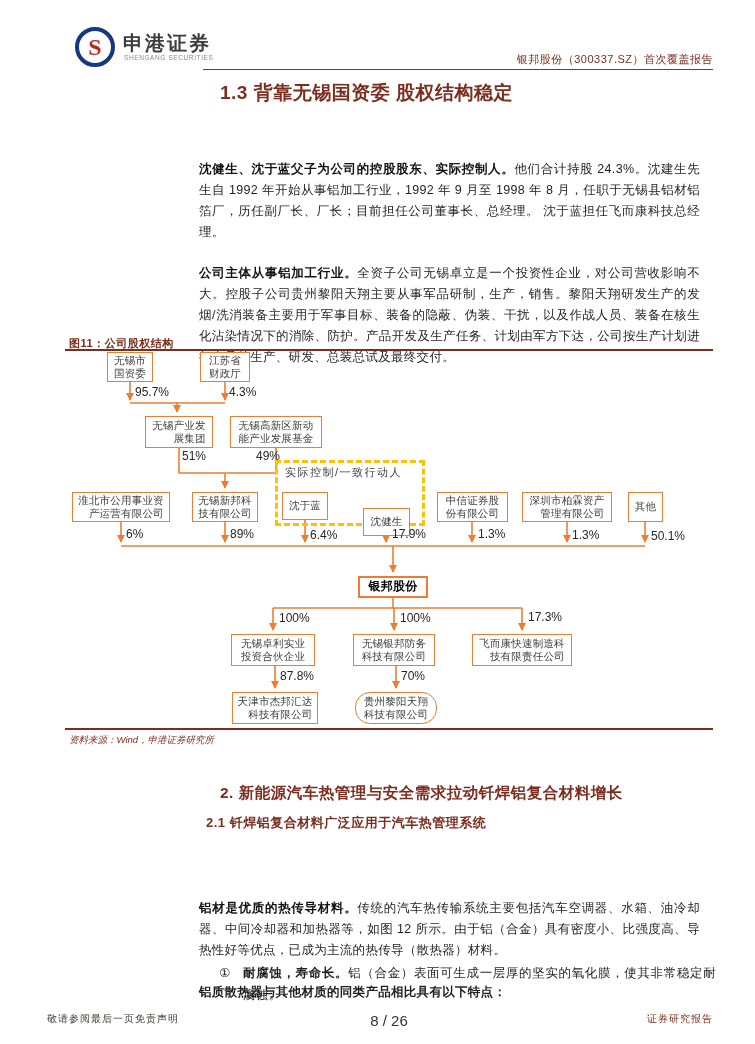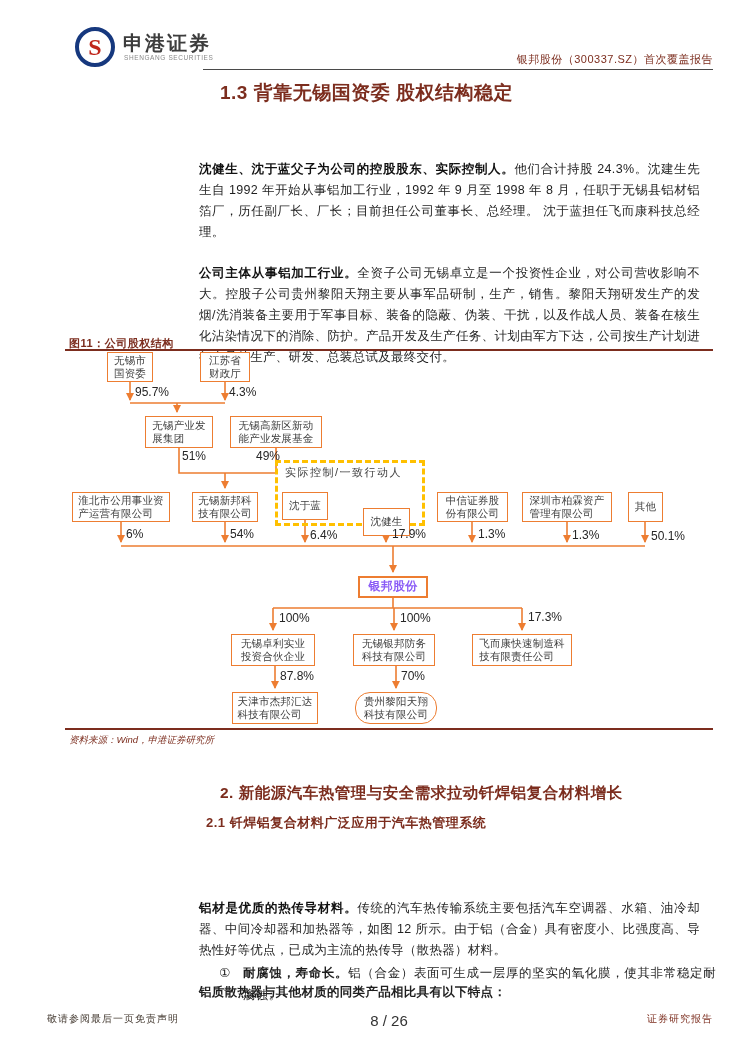--- a/index.html
+++ b/index.html
@@ -34,25 +34,25 @@
   
   .fig-title { position:absolute; left:69px; top:336px; font-size:11px; font-weight:bold; color:#7C2D1E; letter-spacing:0.5px; }
   .fig-rule { position:absolute; left:65px; width:648px; height:2px; background:#7C2D1E; }
   .fig-source { position:absolute; left:69px; top:734px; font-size:9.5px; font-style:italic; color:#7C2D1E; }
 
   
   #org-chart { position:absolute; left:65px; top:352px; width:650px; height:395px; }
   #org-lines { position:absolute; left:0; top:0; z-index:2; }
   .org-box {
     position:absolute; z-index:4; background:#fff; border:1.5px solid #ED7D31;
-    color:#404040; font-size:10.5px; line-height:13.5px; text-align:left;
+    color:#404040; font-size:10.5px; line-height:13.5px; text-align:right;
     display:flex; align-items:center; justify-content:center;
     white-space:pre-line; letter-spacing:0.2px;
   }
-  .org-bold { font-weight:bold; font-size:12px; color:#8b5cf6; border-width:2px; }
+  .org-bold { font-weight:bold; font-size:12px; color:#000000; border-width:2px; }
   .org-pct { position:absolute; z-index:5; font-size:12px; color:#262626; }
   .dashed-group { position:absolute; z-index:3; border:3px dashed #FFC000; background:transparent; }
   .dashed-label { position:absolute; z-index:5; font-size:11px; color:#404040; letter-spacing:1.5px; }
 
   
   .footer-left  { position:absolute; left:47px;  top:1012px; font-size:10px; color:#4a4038; letter-spacing:1px; }
   .footer-center{ position:absolute; left:65px; width:648px; top:1012px; font-size:15px; color:#333; text-align:center; }
   .footer-right { position:absolute; right:42px; top:1012px; font-size:10px; color:#7C2D1E; letter-spacing:1px; }
 </style>
 </head>
@@ -146,21 +146,21 @@
 技有限责任公司</div>
       <div class="org-box" style="left: 167px; top: 340px; width: 86px; height: 32px;">天津市杰邦汇达
 科技有限公司</div>
       <div class="org-box" style="left: 290px; top: 340px; width: 82px; height: 32px; border-radius: 15px;">贵州黎阳天翔
 科技有限公司</div>
       <div class="org-pct" style="left: 70px; top: 33px;">95.7%</div>
       <div class="org-pct" style="left: 164px; top: 33px;">4.3%</div>
       <div class="org-pct" style="left: 117px; top: 97px;">51%</div>
       <div class="org-pct" style="left: 191px; top: 97px;">49%</div>
       <div class="org-pct" style="left: 61px; top: 175px;">6%</div>
-      <div class="org-pct" style="left: 165px; top: 175px;">54%</div>
+      <div class="org-pct" style="left: 165px; top: 175px;">89%</div>
       <div class="org-pct" style="left: 245px; top: 176px;">6.4%</div>
       <div class="org-pct" style="left: 327px; top: 175px;">17.9%</div>
       <div class="org-pct" style="left: 413px; top: 175px;">1.3%</div>
       <div class="org-pct" style="left: 507px; top: 176px;">1.3%</div>
       <div class="org-pct" style="left: 586px; top: 177px;">50.1%</div>
       <div class="org-pct" style="left: 214px; top: 259px;">100%</div>
       <div class="org-pct" style="left: 335px; top: 259px;">100%</div>
       <div class="org-pct" style="left: 463px; top: 258px;">17.3%</div>
       <div class="org-pct" style="left: 215px; top: 317px;">87.8%</div>
       <div class="org-pct" style="left: 336px; top: 317px;">70%</div>

